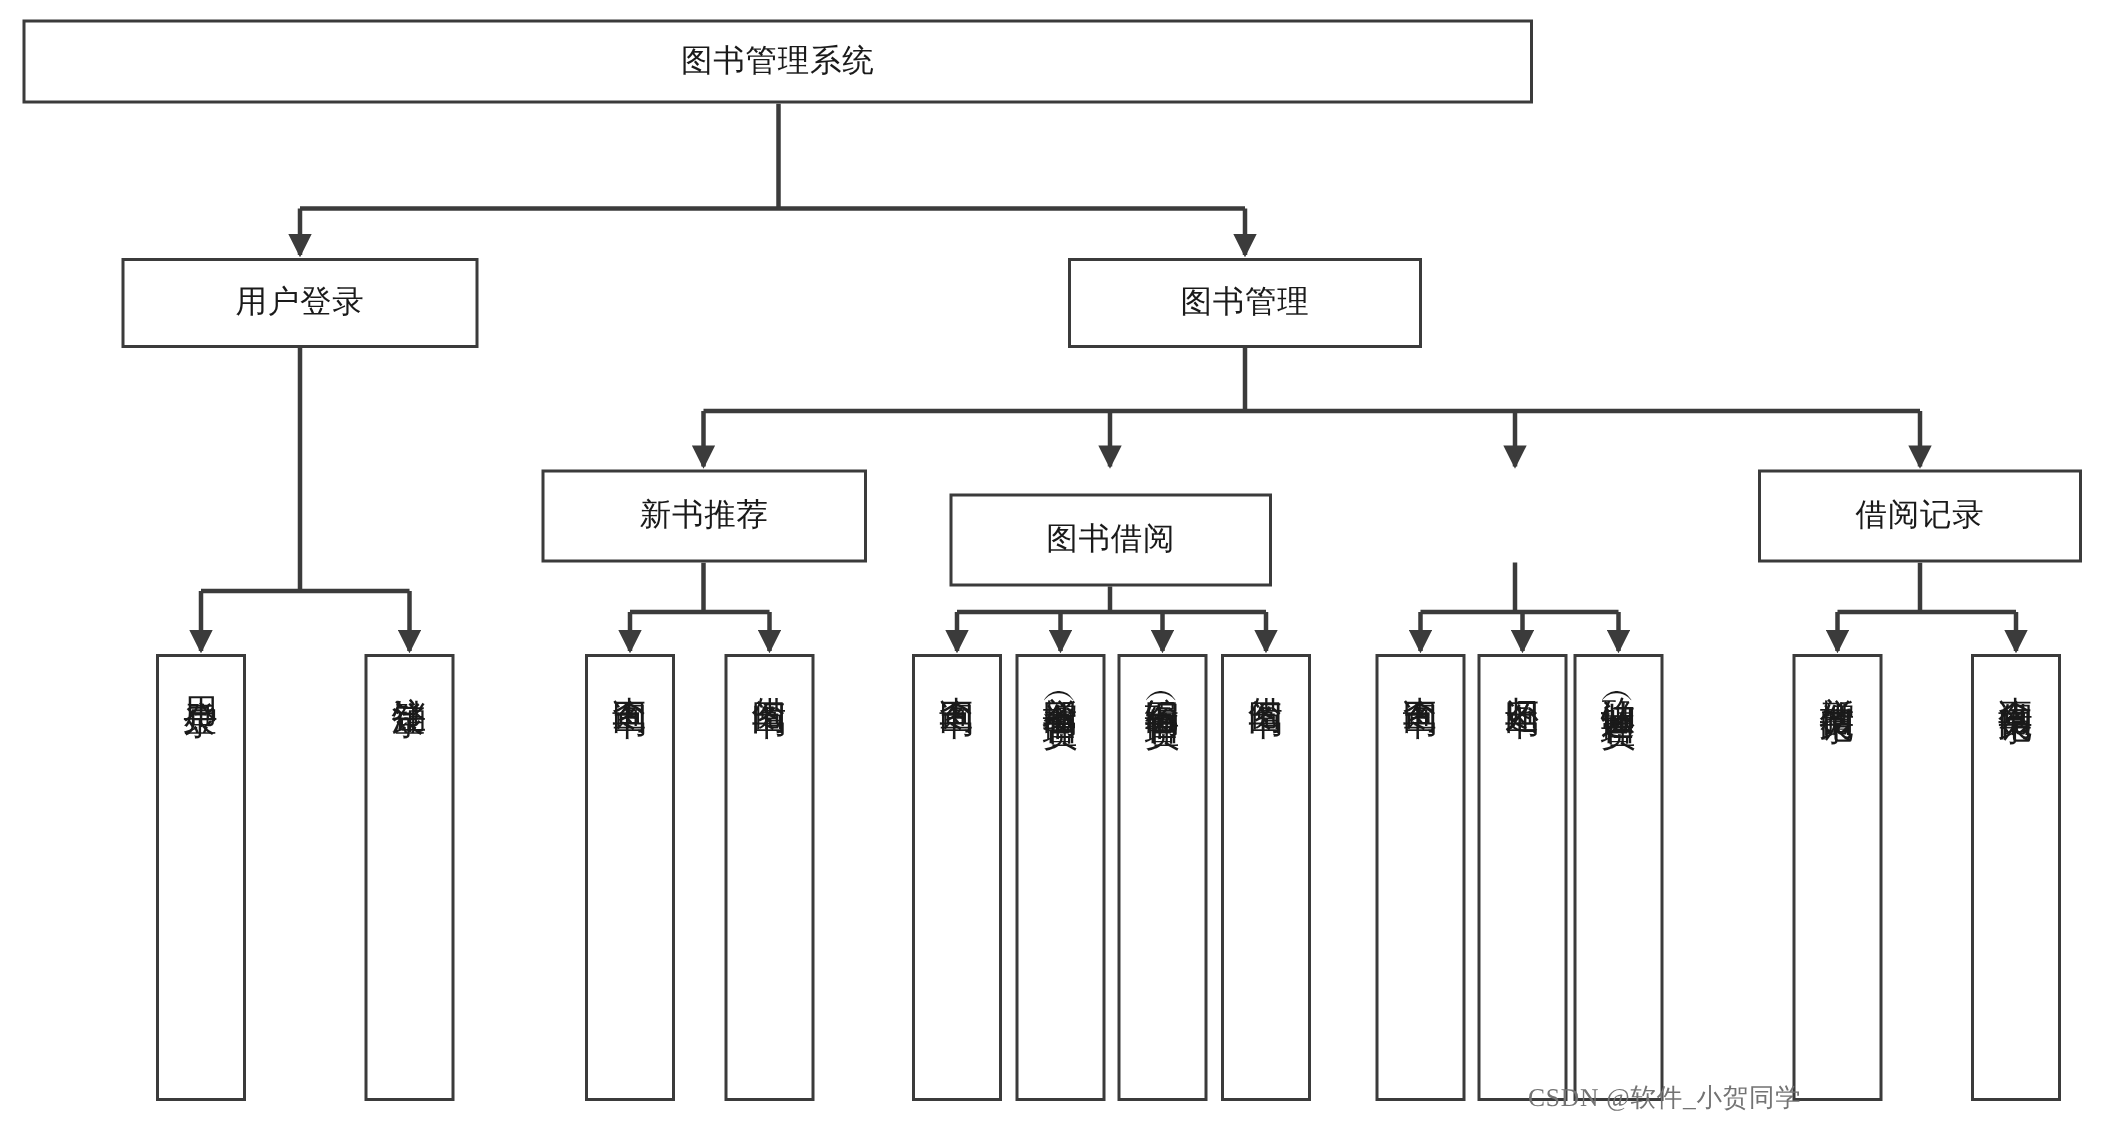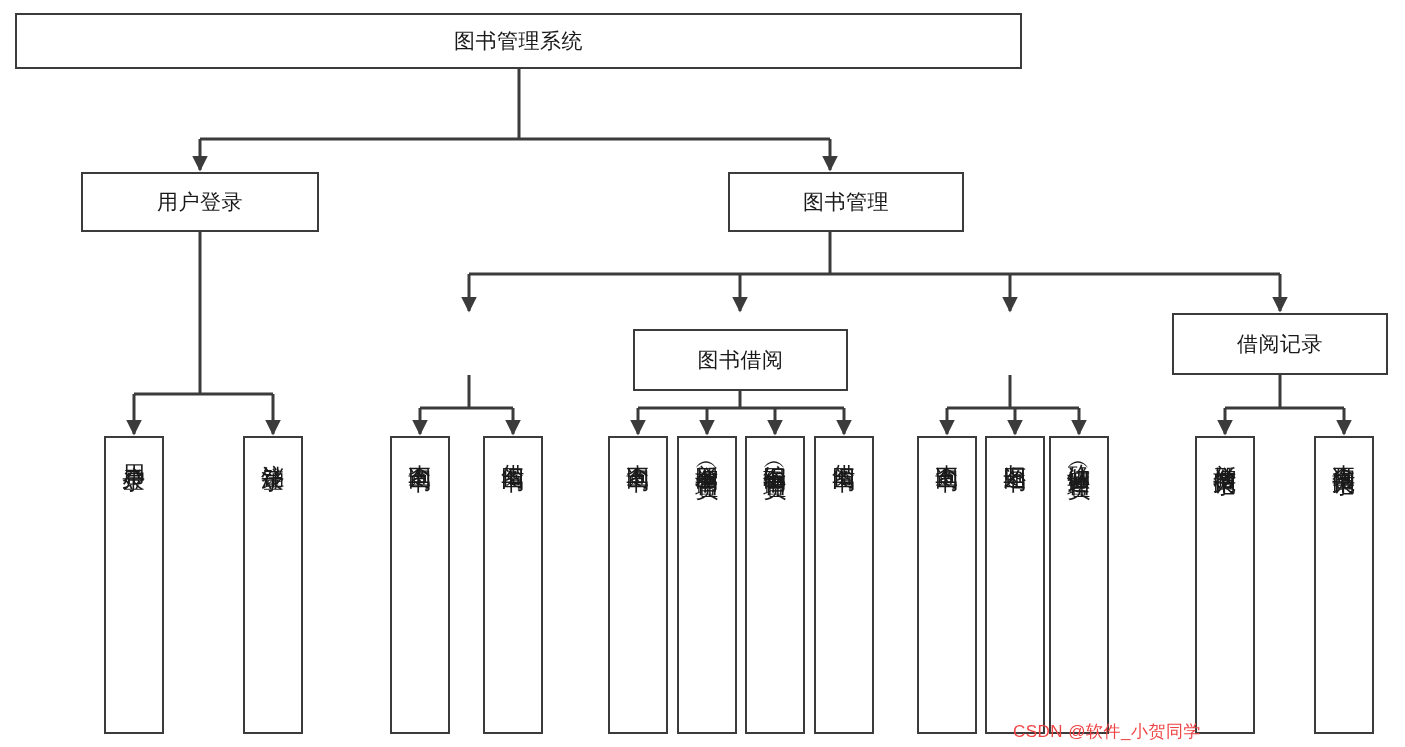--- a/index.html
+++ b/index.html
@@ -45,25 +45,25 @@
     line-height:1.06;
     letter-spacing:2px;
     white-space:nowrap;
     text-align:left;
   }
   #watermark{
     position:absolute;
     right:6px;
     bottom:4px;
     font-size:17px;
-    color:#ef4444;
+    color:#737373;
     letter-spacing:0.5px;
     z-index:5;
     white-space:nowrap;
-    font-family:Liberation Sans, sans-serif;
+    font-family:Liberation Serif, serif;
   }
 </style>
 </head>
 <body>
 
 <div id="diagram-root">
 
   <svg id="wire-layer" viewBox="0 0 1405 747" width="1405" height="747" xmlns="http://www.w3.org/2000/svg">
     <defs>
       <marker id="arrow" viewBox="0 0 10 10" refX="9" refY="5" markerWidth="5.2" markerHeight="5.2" orient="auto-start-reverse">
@@ -114,24 +114,27 @@
     </g>
   </svg>
 
   <div class="node" id="node-root" style="left:15px;top:13px;width:1007px;height:56px;">
     <span class="label">图书管理系统</span>
   </div>
 
   <div class="node" style="left:81px;top:172px;width:238px;height:60px;">
     <span class="label">用户登录</span>
   </div>
-  <div class="node" style="left:728px;top:172px;width:236px;height:60px;">
+  <div class="node" style="left:712px;top:172px;width:236px;height:60px;">
     <span class="label">图书管理</span>
   </div>
 
+  <div class="node" style="left:361px;top:313px;width:217px;height:62px;">
+    <span class="label">新书推荐</span>
+  </div>
   <div class="node" style="left:633px;top:313px;width:215px;height:62px;margin-top:16px;">
     <span class="label">图书借阅</span>
   </div>
   <div class="node" style="left:1172px;top:313px;width:216px;height:62px;">
     <span class="label">借阅记录</span>
   </div>
 
   <div class="node leaf" style="left:104px;top:436px;width:60px;height:298px;">
     <span class="label">用户登录</span>
   </div>

